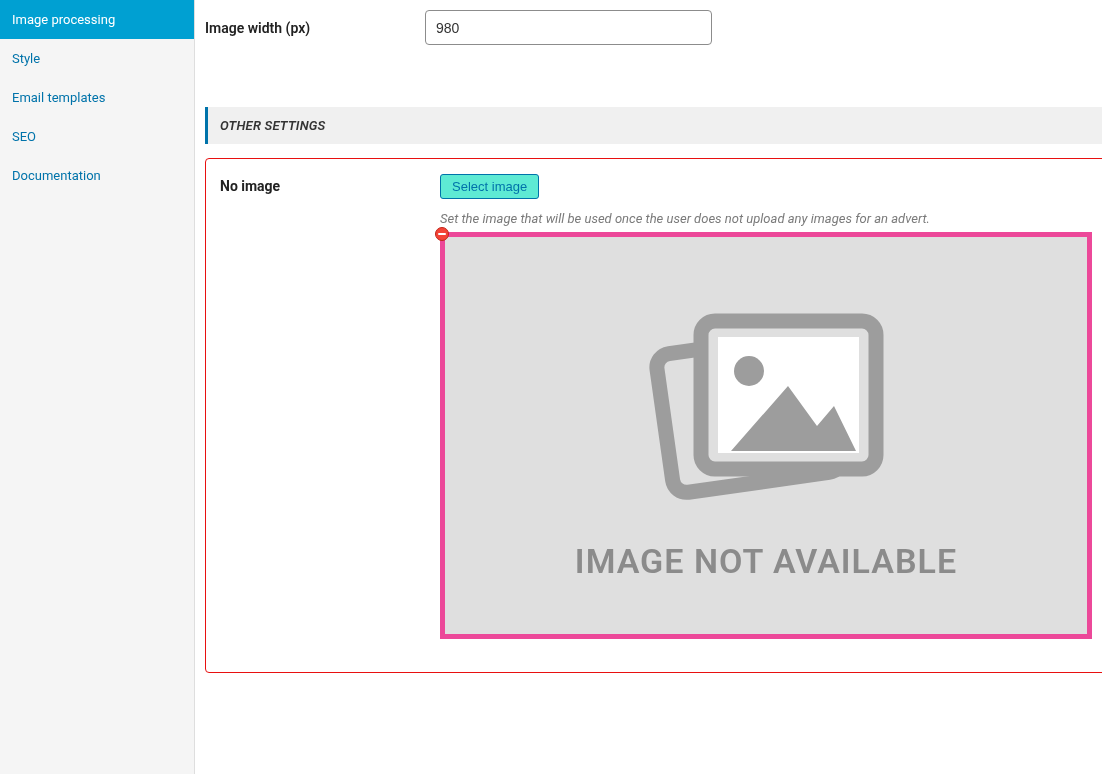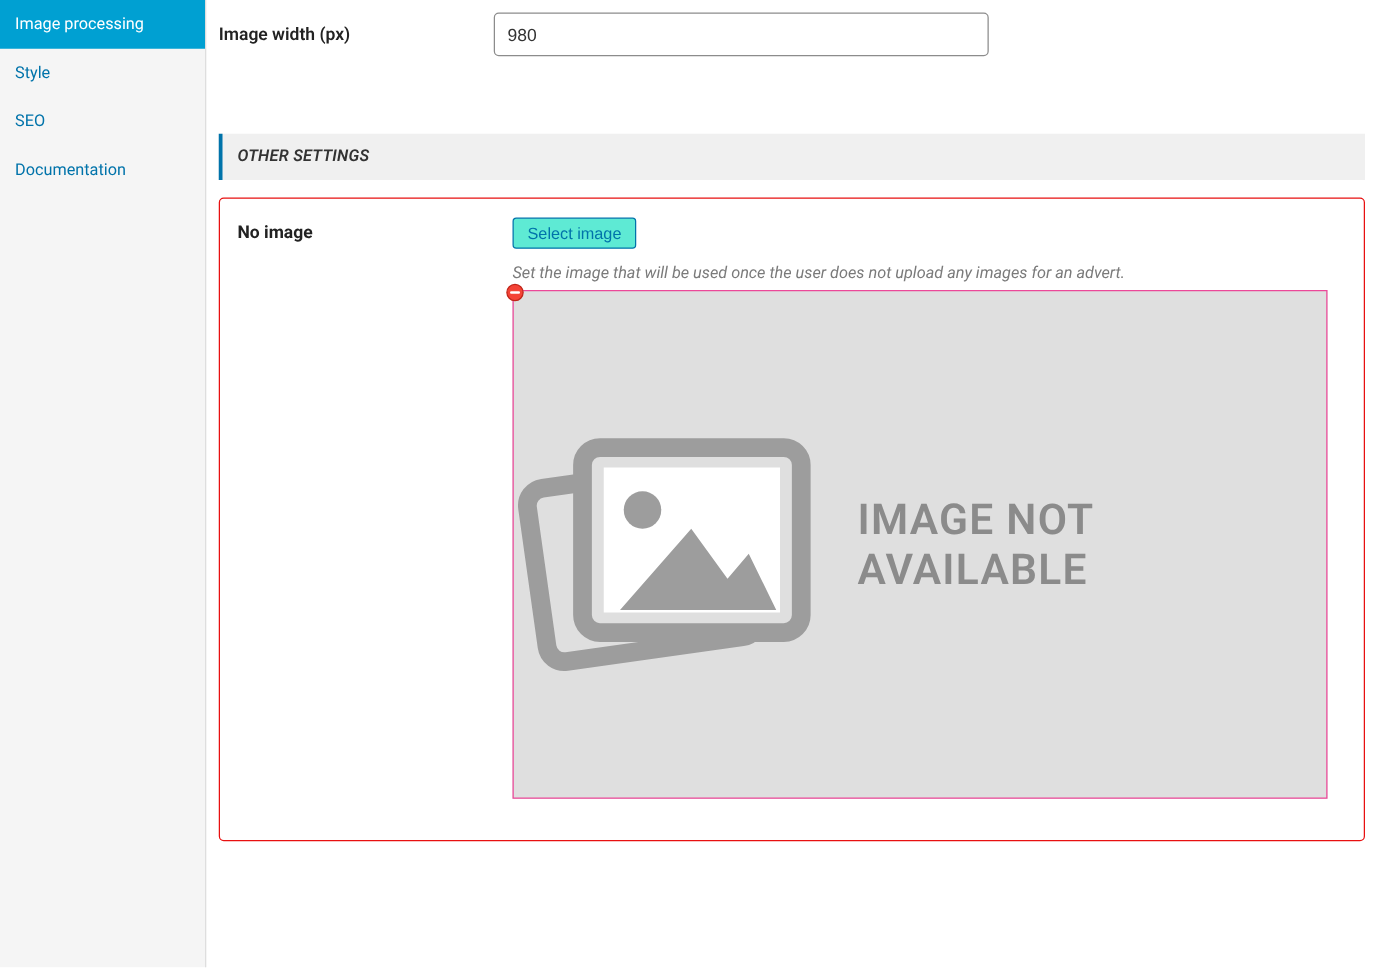--- a/index.html
+++ b/index.html
@@ -7,21 +7,21 @@
       font-family: -apple-system, BlinkMacSystemFont, "Segoe UI", Roboto, Arial, sans-serif;
       font-size: 14px;
       color: #333;
       background: #fff;
       display: flex;
       width: 1102px;
       height: 774px;
       overflow: hidden;
     }
     .sidebar {
-      width: 165px;
+      width: 195px;
       flex-shrink: 0;
       background: #f5f5f5;
       border-right: 1px solid #dedede;
     }
     .sidebar-item {
       padding: 12px 12px;
       cursor: pointer;
       color: #0073aa;
       font-size: 13px;
     }
@@ -57,21 +57,21 @@
       flex-shrink: 0;
       font-weight: 600;
       color: #222;
       padding-top: 10px;
       font-size: 14px;
     }
     .field-control {
       flex: 1;
     }
     .text-input {
-      width: 396px;
+      width: 287px;
       height: 35px;
       border: 1px solid #8c8c8c;
       border-radius: 4px;
       padding: 0 10px;
       font-size: 14px;
       color: #333;
     }
 
     .other-block {
       border: 1px solid #e81010;
@@ -133,42 +133,43 @@
       content: "";
       display: block;
       width: 8px;
       height: 2px;
       background: #fff;
       border-radius: 1px;
     }
     .placeholder-image {
       width: 652px;
       height: 407px;
-      border: 1px solid #ec4899;
+      border: 5px solid #ec4899;
       background: #dfdfdf;
       display: flex;
-      flex-direction: row;
+      flex-direction: column;
       align-items: center;
       justify-content: center;
       gap: 35px;
     }
     .placeholder-icon svg { display: block; }
     .placeholder-text {
       color: #8b8b8b;
       font-size: 34px;
       font-weight: 600;
       letter-spacing: 1px;
     }
   </style>
 </head>
 <body>
 
 <div class="sidebar">
   <div class="sidebar-item active">Image processing</div>
   <div class="sidebar-item">Style</div>
+  <div class="sidebar-item">Email templates</div>
   <div class="sidebar-item">SEO</div>
   <div class="sidebar-item">Documentation</div>
 </div>
 
 <div class="main">
 
 
   <div class="field-row">
     <div class="field-label">Image width (px)</div>
     <div class="field-control">

